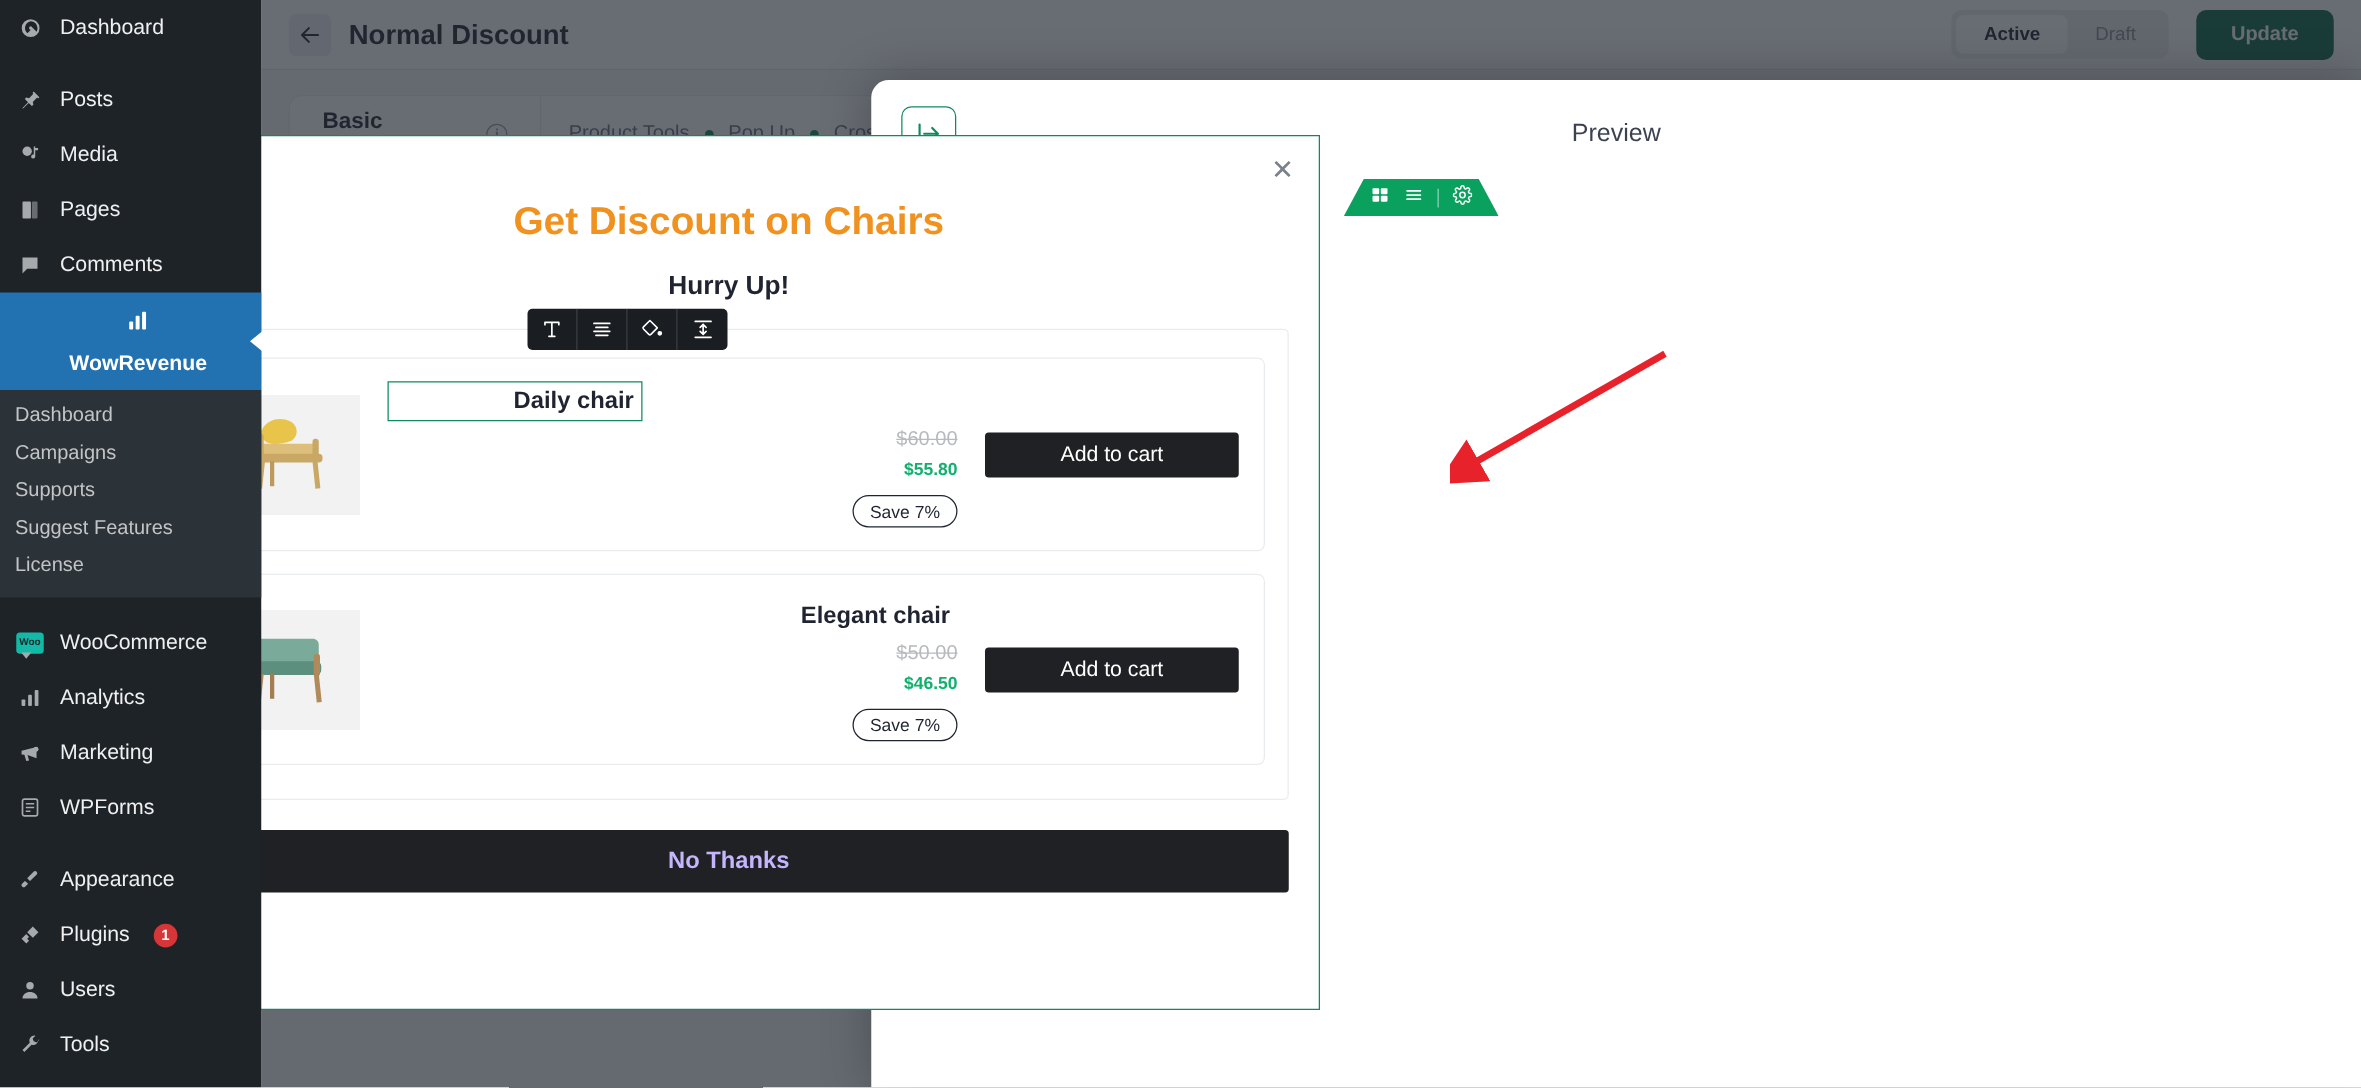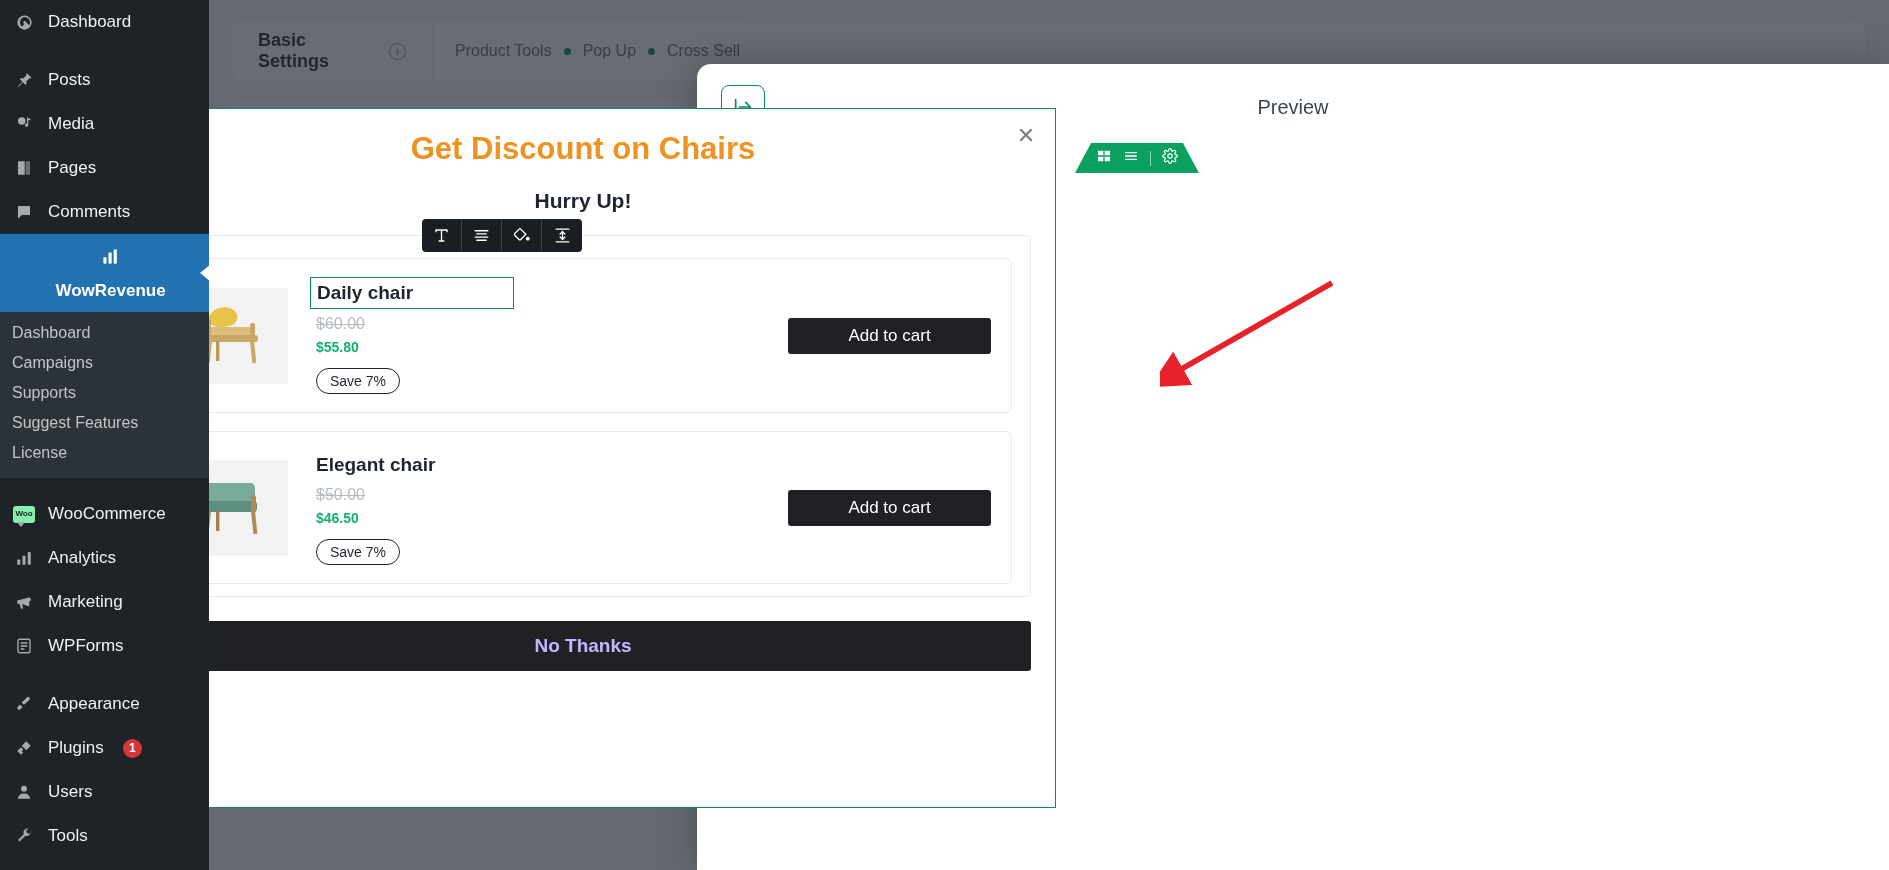--- a/index.html
+++ b/index.html
@@ -54,21 +54,21 @@
     font-size: 16px; color: #c3c4c7;
   }
   .wp-gap { height: 14px; }
   .wp-badge {
     display: inline-flex; align-items: center; justify-content: center;
     min-width: 19px; height: 19px;
     border-radius: 10px; background: #d63638; color: #fff;
     font-size: 12px; font-weight: 600; margin-left: 7px; padding: 0 5px;
   }
   .woo-ico {
-    background: #86efac; color: #1d2327; font-size: 8px; font-weight: 700;
+    background: #14b8a6; color: #1d2327; font-size: 8px; font-weight: 700;
     border-radius: 3px; width: 22px; height: 17px;
     display: flex; align-items: center; justify-content: center;
     position: relative;
   }
   .woo-ico:after{
     content:""; position:absolute; bottom:-4px; left:4px;
     border-left:4px solid transparent; border-right:4px solid transparent;
     border-top:5px solid #a7aaad;
   }
 
@@ -234,30 +234,31 @@
     border: 1px solid #0f8a5f; background: #fff;
     z-index: 32;
   }
   .popup-close {
     position: absolute; right: 18px; top: 16px;
     width: 22px; height: 22px; color: #7b8189; font-size: 22px;
     display: flex; align-items: center; justify-content: center;
   }
   .popup-h1 {
     text-align: center; font-size: 31px; font-weight: 700;
-    color: #f0921f; margin-top: 22px;
+    color: #f0921f; margin-top: 50px;
   }
   .popup-h2 {
     text-align: center; font-size: 21px; font-weight: 700;
     color: #1f2430; margin-top: 22px;
   }
   .products-area {
     margin: 22px 24px 0 24px; border: 1px solid #e9ecef;
-    border-radius: 4px; padding: 22px 18px 12px 18px;
+    border-radius: 4px; padding: 22px 18px 27px 18px;
     position: relative;
+    text-align: right;
   }
 
   
   .edit-toolbar {
     position: absolute; left: 286px; top: -17px;
     display: flex; background: #1a1d21; border-radius: 4px;
     z-index: 36; overflow: hidden;
   }
   .edit-toolbar .tb-btn {
     width: 40px; height: 33px; display: flex;
@@ -469,20 +470,35 @@
         <svg width="18" height="18" viewBox="0 0 24 24" fill="currentColor">
             <path d="M21 6.5a5.5 5.5 0 0 1-7.3 5.2L6 19.4 4 17.4l7.7-7.7A5.5 5.5 0 0 1 17.8 2l-3 3 1.2 3.1 3.1 1.2 3-3a5.5 5.5 0 0 1 .9.2Z"></path>
           </svg>
       </span>
       <span>Tools</span>
     </div>
   </div>
 
   <div class="page-wrap">
 
+    <div class="page-head">
+      <div class="back-btn">
+        <svg width="22" height="22" viewBox="0 0 24 24" fill="none" stroke="#1f2430" stroke-width="1.8" stroke-linecap="round" stroke-linejoin="round">
+            <path d="M19 12H5M11 6l-6 6 6 6"></path>
+          </svg>
+      </div>
+      <div class="page-title">Normal Discount</div>
+      <div class="head-right">
+        <div class="toggle-group">
+          <div class="toggle-btn sel">Active</div>
+          <div class="toggle-btn">Draft</div>
+        </div>
+        <div class="update-btn">Update</div>
+      </div>
+    </div>
 
     <div class="settings-bar">
       <div class="settings-left">
         <span>Basic Settings</span>
         <span class="info-circle">i</span>
       </div>
       <div class="settings-tabs">
         <span>Product Tools</span>
         <span class="dot-sep"></span>
         <span>Pop Up</span>

